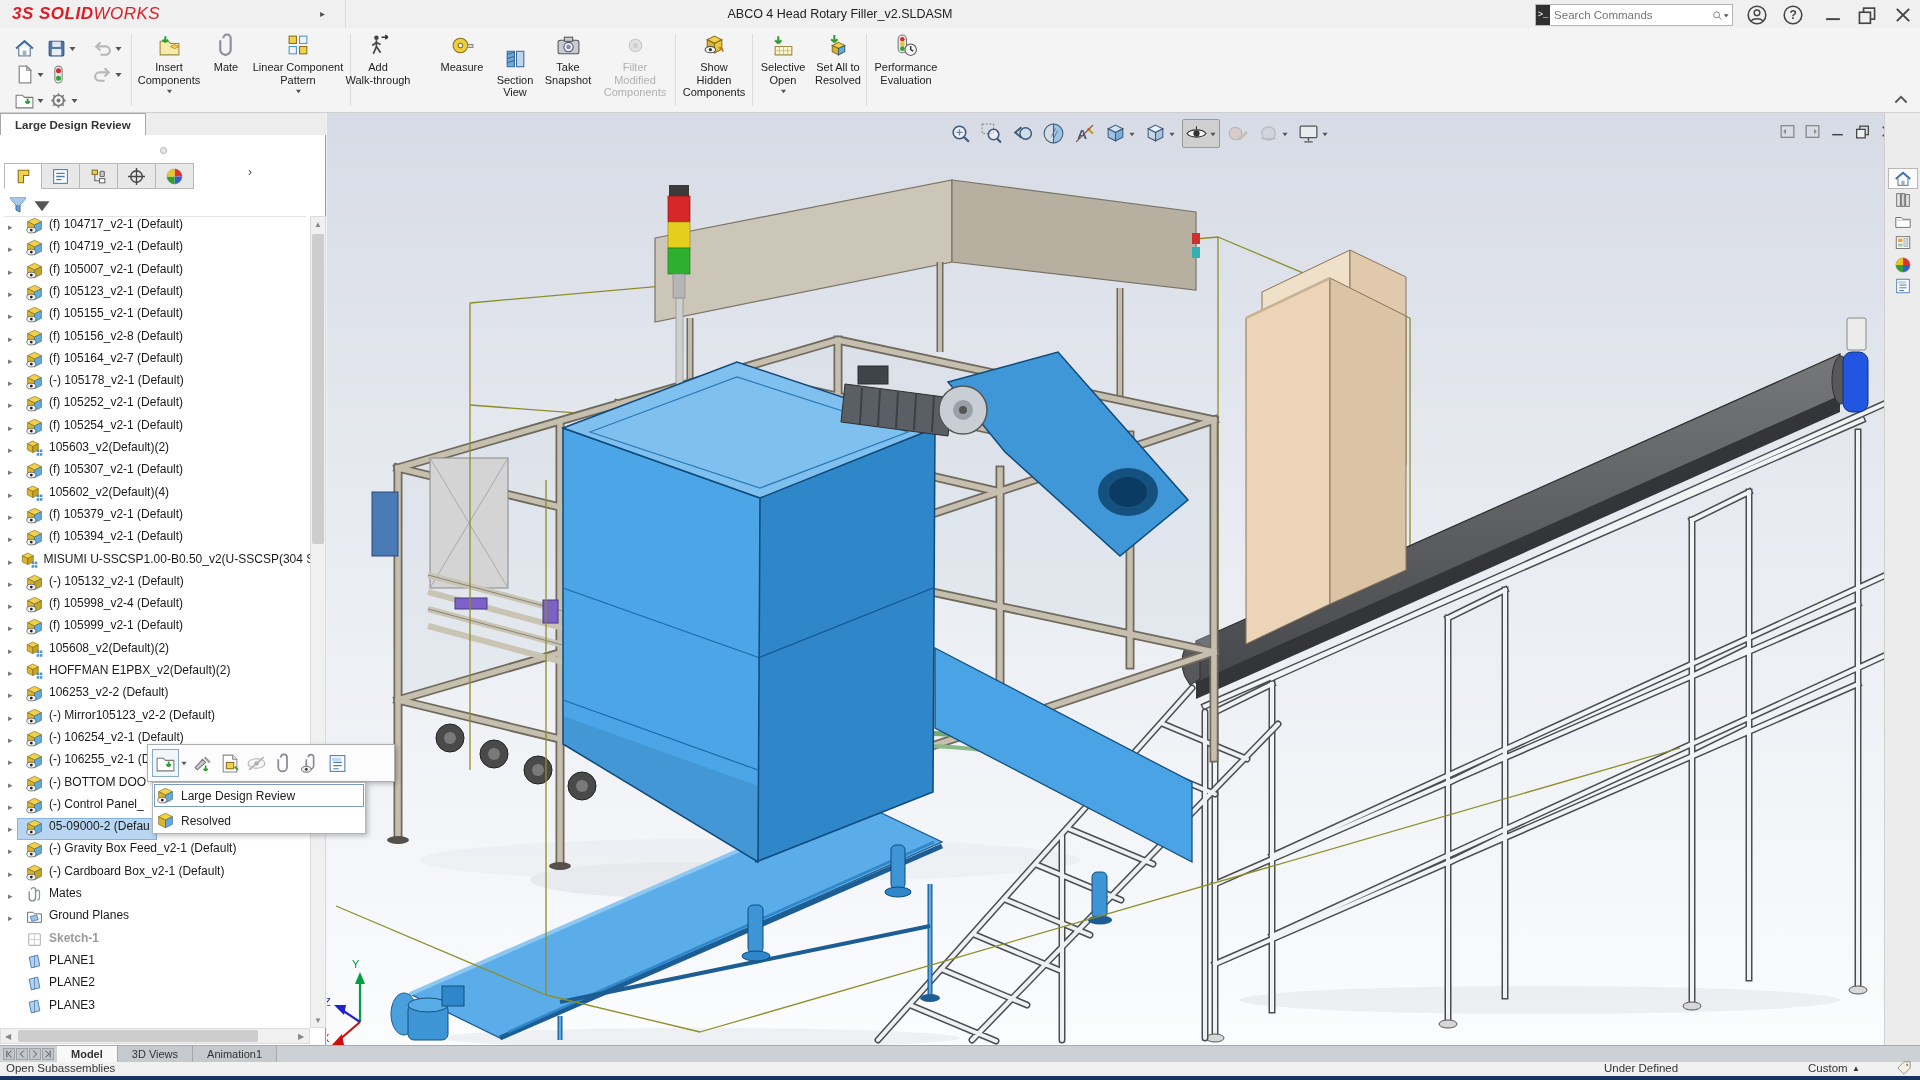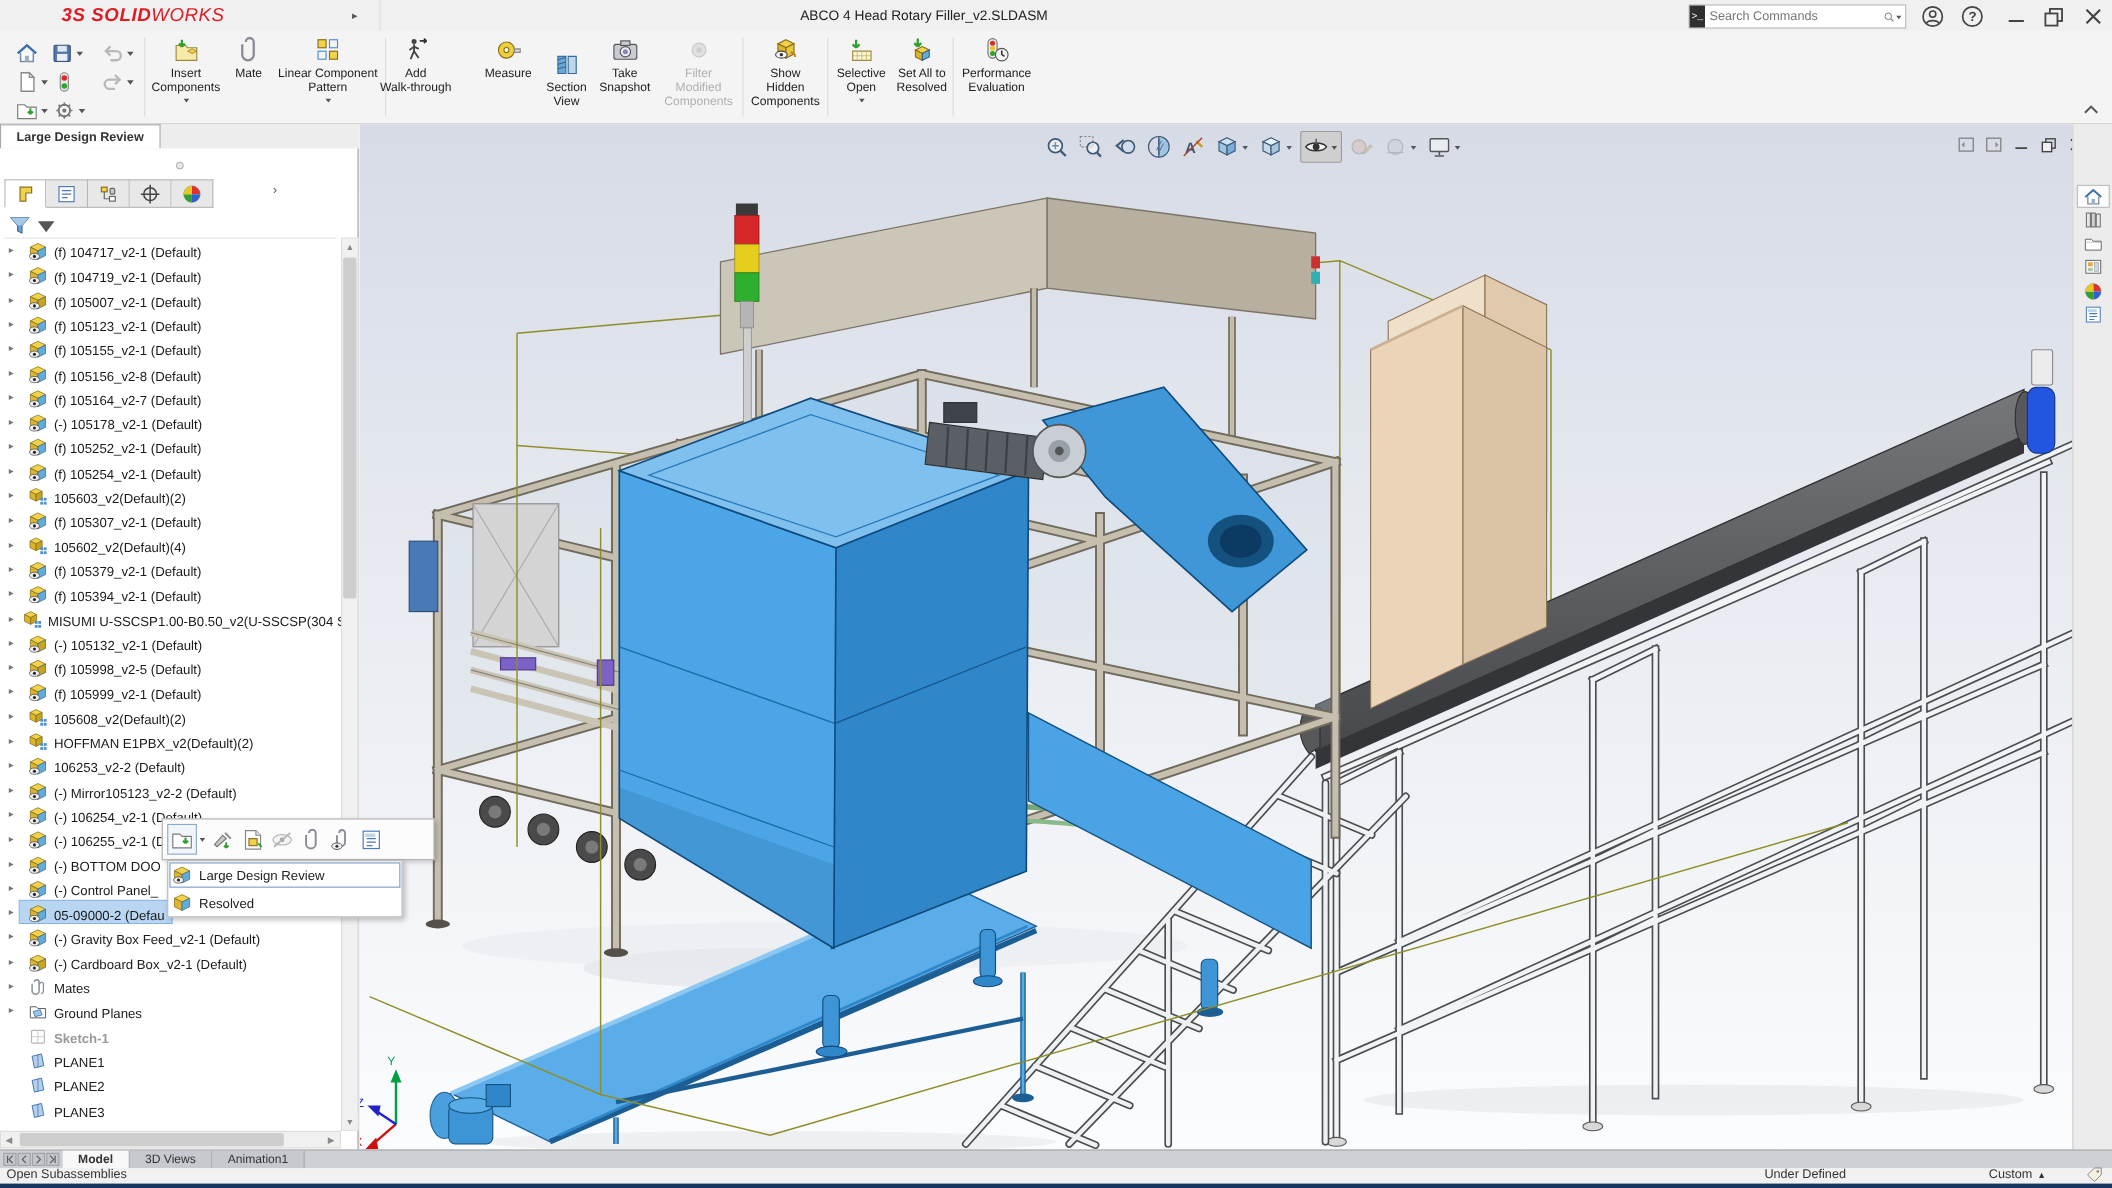--- a/index.html
+++ b/index.html
@@ -6,21 +6,21 @@
   html,body { width:1920px; height:1080px; overflow:hidden; background:#fff;
               font-family:"Liberation Sans", sans-serif; }
   #app { position:relative; width:1920px; height:1080px; background:#f0f0f0; }
   .ic { display:inline-flex; align-items:center; justify-content:center; }
   .ic svg { width:100%; height:100%; }
 
   
   #titlebar { position:absolute; left:0; top:0; width:1920px; height:30px; background:#f0f0f0;
               border-bottom:1px solid #e2e2e2; }
   #logo { position:absolute; left:12px; top:4px; font-size:17px; color:#e01b24; letter-spacing:.5px;
-          font-weight:bold; font-style:italic;margin-left:44px; }
+          font-weight:bold; font-style:italic; }
   #logo .lw { font-weight:normal; }
   #logo-expand { position:absolute; left:320px; top:8px; width:10px; height:14px; color:#555; font-size:10px; }
   #logo-sep { position:absolute; left:345px; top:0; width:1px; height:30px; background:#dcdcdc; }
   #doc-title { position:absolute; left:640px; top:7px; width:400px; text-align:center; font-size:12.5px; color:#222; }
   #searchbox { position:absolute; left:1535px; top:4px; width:198px; height:22px; background:#fff;
                border:1px solid #b5b5b5; display:flex; align-items:center; }
   #search-term { width:20px; height:20px; background:#2f2f2f; color:#fff; font-family:"Liberation Mono",monospace;
                  font-size:9px; display:flex; align-items:center; justify-content:center; }
   #searchbox input { flex:1; border:none; outline:none; font-size:11.5px; color:#333; padding:0 4px;
                      font-family:"Liberation Sans",sans-serif; background:transparent; }
@@ -66,21 +66,21 @@
   #filter-row .ic { width:20px; height:20px; margin-left:4px; }
   #filter-caret { width:9px; height:7px; margin-left:2px; }
 
   #tree { position:absolute; left:0; top:81px; width:310px; height:812px; overflow:hidden; }
   .trow { position:absolute; left:0; width:310px; height:22px; display:flex; align-items:center; font-size:12px;
           color:#1a1a1a; white-space:nowrap; }
   .trow .arr { width:10px; margin-left:8px; font-size:9px; color:#777; }
   .trow .ic { width:17px; height:17px; margin-left:8px; margin-right:6px; flex:none; }
   .trow.grayed { color:#9a9a9a; }
   .trow.selected .sel-wrap { background:#b8d6f2; outline:1px solid #86b4e2; }
-  .sel-wrap { display:flex; align-items:flex-end; height:20px; padding-right:6px; }
+  .sel-wrap { display:flex; align-items:flex-start; height:20px; padding-right:6px; }
 
   
   .sb { background:#f0f0f0; border:1px solid #dcdcdc; position:absolute; }
   .sb-btn { position:absolute; background:#f0f0f0; color:#888; font-size:8px; display:flex;
             align-items:center; justify-content:center; }
   #vscroll { left:310px; top:81px; width:16px; height:812px; }
   #vscroll-thumb { position:absolute; left:312px; top:99px; width:12px; height:310px; background:#cdcdcd; border-radius:2px; }
   #hscroll { left:0; top:893px; width:310px; height:16px; }
   #hscroll-thumb { position:absolute; left:18px; top:895px; width:240px; height:12px; background:#cdcdcd; border-radius:2px; }
 
@@ -830,21 +830,21 @@
           <span class="sel-wrap">
             <span class="ic" style="width: 17px; height: 17px;">
               <svg viewBox="0 0 16 16">
                 <path d="M8 1.2 14.5 4.4 8 7.6 1.5 4.4Z" fill="#f2d24b" stroke="#7a6414" stroke-width=".6"></path>
                 <path d="M1.5 4.4 8 7.6V14.8L1.5 11.6Z" fill="#dcb52e" stroke="#7a6414" stroke-width=".6"></path>
                 <path d="M14.5 4.4 8 7.6V14.8L14.5 11.6Z" fill="#c8a31e" stroke="#39637f" stroke-width=".6"></path>
                 <ellipse cx="5" cy="12.3" rx="4.3" ry="2.7" fill="#efefef" stroke="#444" stroke-width=".6"></ellipse>
                 <circle cx="5" cy="12.3" r="1.3" fill="#222"></circle>
               </svg>
             </span>
-            <span>(f) 105998_v2-5 (Default)</span>
+            <span>(f) 105998_v2-4 (Default)</span>
           </span>
         </div>
         <div class="trow" style="top: 401.4px;">
           <span class="arr">▸</span>
           <span class="sel-wrap">
             <span class="ic" style="width: 17px; height: 17px;">
               <svg viewBox="0 0 16 16">
                 <path d="M8 1.2 14.5 4.4 8 7.6 1.5 4.4Z" fill="#f2d24b" stroke="#7a6414" stroke-width=".6"></path>
                 <path d="M1.5 4.4 8 7.6V14.8L1.5 11.6Z" fill="#dcb52e" stroke="#7a6414" stroke-width=".6"></path>
                 <path d="M14.5 4.4 8 7.6V14.8L14.5 11.6Z" fill="#62acdc" stroke="#39637f" stroke-width=".6"></path>

